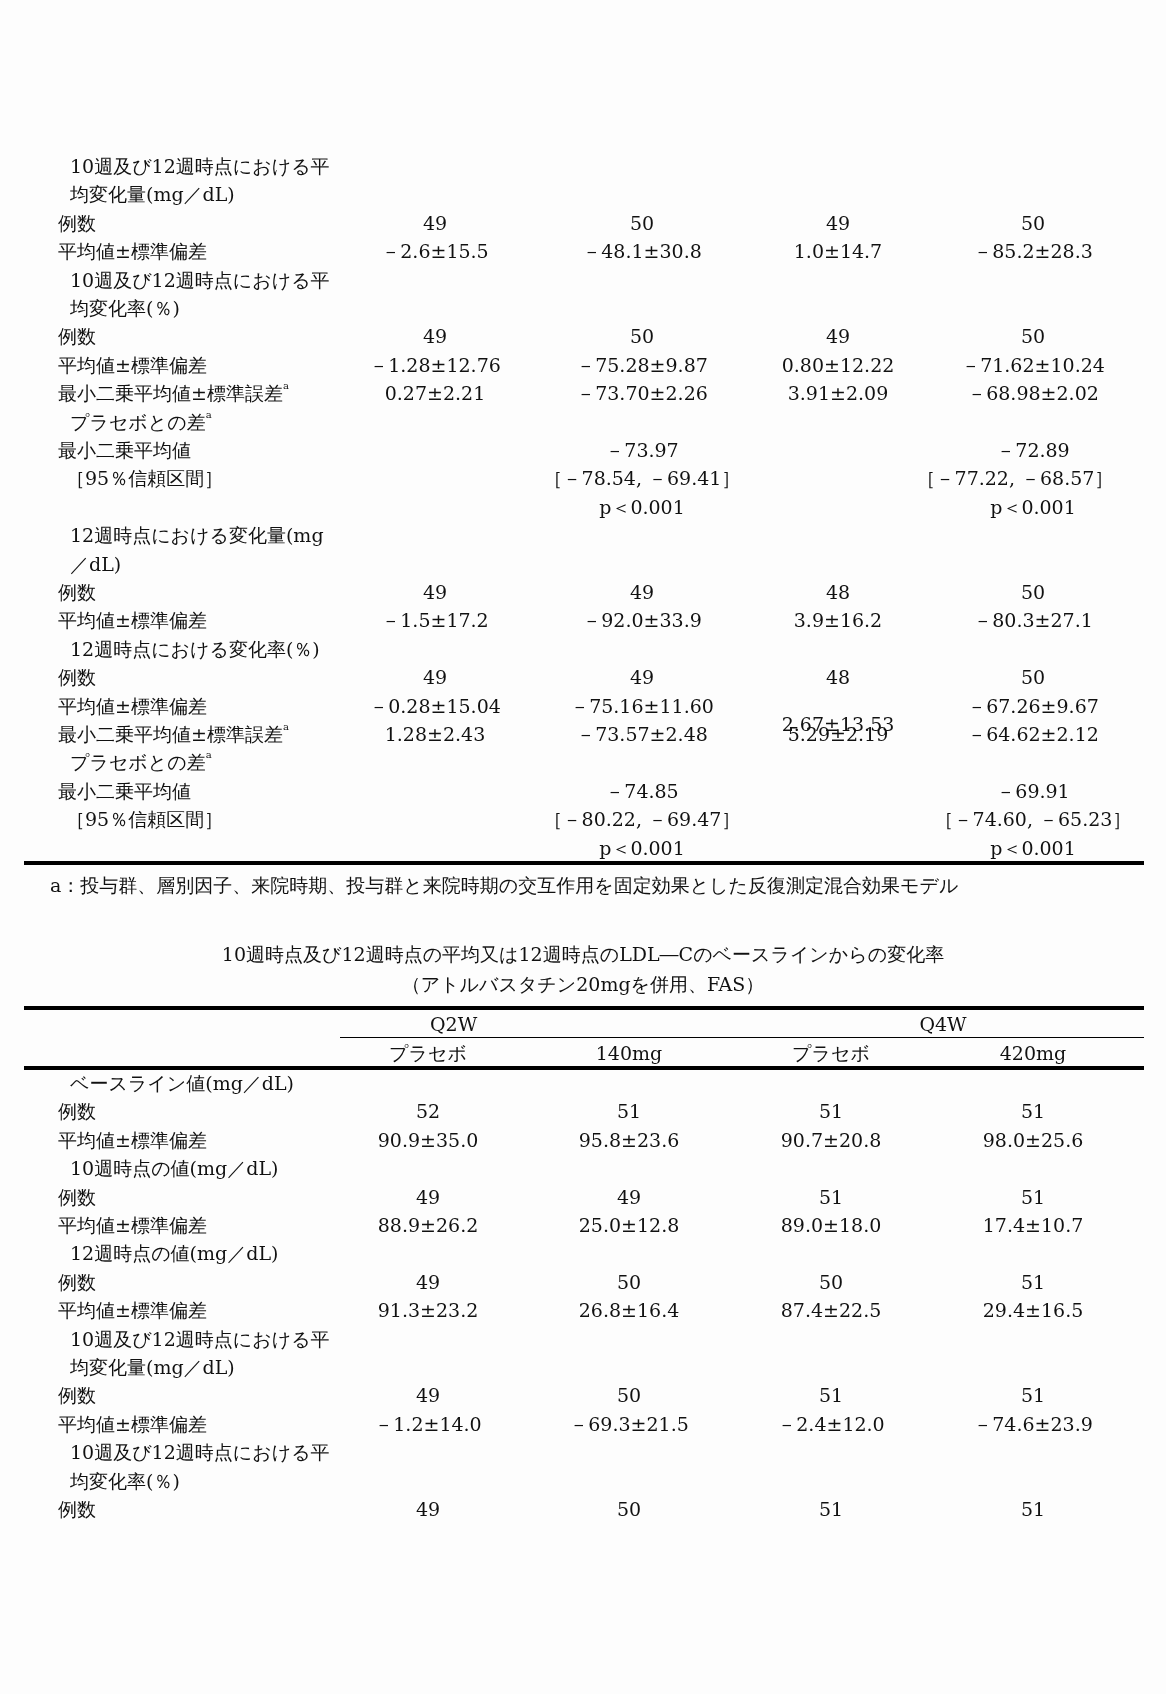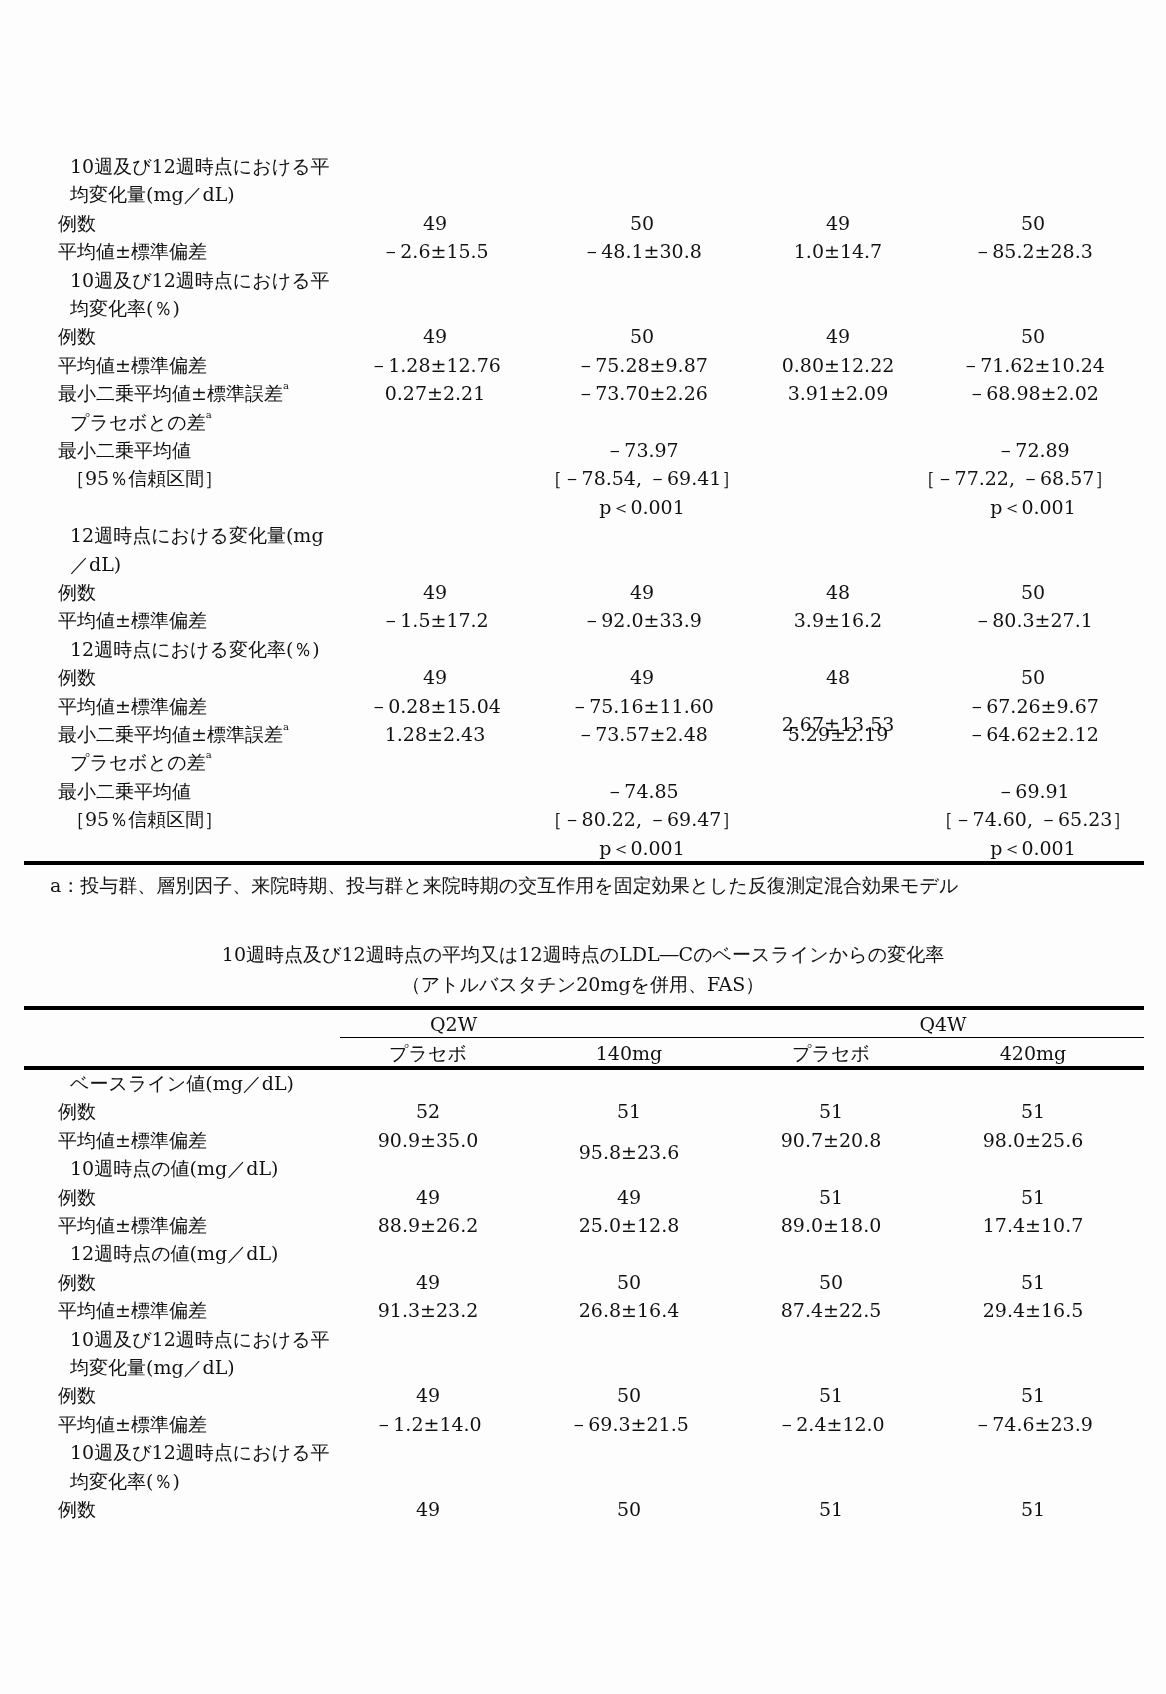--- a/index.html
+++ b/index.html
@@ -186,21 +186,21 @@
     <div class="row" style="top: 1097.4px;">
       <span class="lbl l1"><span>例数</span></span>
       <span class="cell" style="left: 318px;">52</span>
       <span class="cell" style="left: 519px;">51</span>
       <span class="cell" style="left: 721px;">51</span>
       <span class="cell" style="left: 923px;">51</span>
     </div>
     <div class="row" style="top: 1125.8px;">
       <span class="lbl l1"><span>平均値±標準偏差</span></span>
       <span class="cell" style="left: 318px;">90.9±35.0</span>
-      <span class="cell" style="left: 519px; margin-top: 12px;">95.8±23.6</span>
+      <span class="cell" style="left: 519px;">95.8±23.6</span>
       <span class="cell" style="left: 721px;">90.7±20.8</span>
       <span class="cell" style="left: 923px;">98.0±25.6</span>
     </div>
     <div class="row" style="top: 1154.2px;">
       <span class="lbl l0"><span>10週時点の値(mg／dL)</span></span>
     </div>
     <div class="row" style="top: 1182.6px;">
       <span class="lbl l1"><span>例数</span></span>
       <span class="cell" style="left: 318px;">49</span>
       <span class="cell" style="left: 519px;">49</span>

